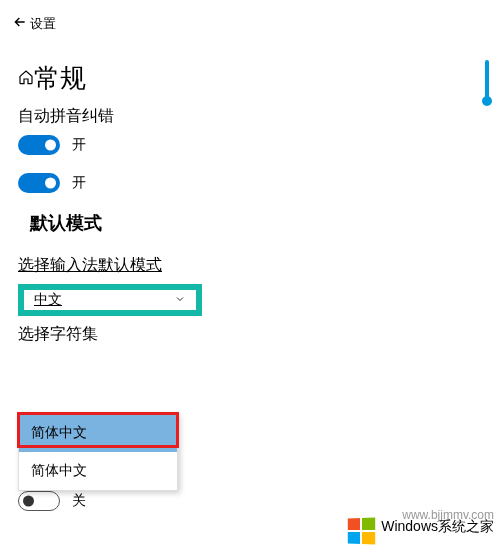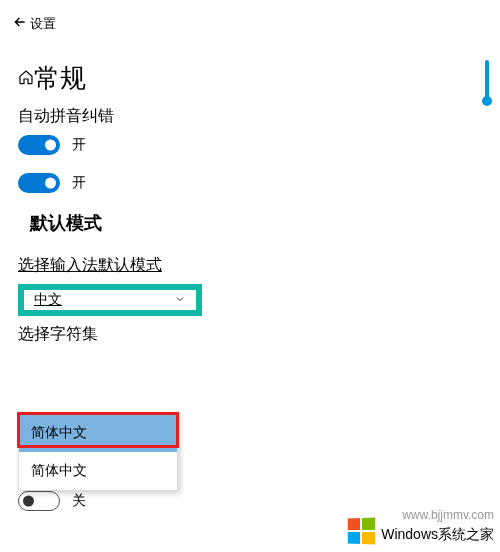--- a/index.html
+++ b/index.html
@@ -65,21 +65,21 @@
     }
     .dropdown-option {
       padding: 10px 12px; font-size: 14px; cursor: pointer; font-family: Liberation Mono, monospace;
     }
     .option-selected { background: #7bb3e0; }
     .hidden-label {
       font-size: 14px; margin-top: 68px; color: #888;
     }
     .watermark {
       position: absolute; bottom: 8px; right: 6px;
-      display: flex; align-items: flex-end; gap: 6px;
+      display: flex; align-items: flex-start; gap: 6px;
       font-size: 14px;
     }
     .watermark-url {
       position: absolute; bottom: 30px; right: 6px;
       font-size: 12px; color: #999;
     }
     .win-logo { display: grid; grid-template-columns: 1fr 1fr; grid-template-rows: 1fr 1fr; gap: 2px; width: 28px; height: 26px; transform: perspective(80px) rotateY(-12deg); }
     .win-logo span:nth-child(1){background:#f25022;} 
     .win-logo span:nth-child(2){background:#7fba00;}
     .win-logo span:nth-child(3){background:#00a4ef;}

